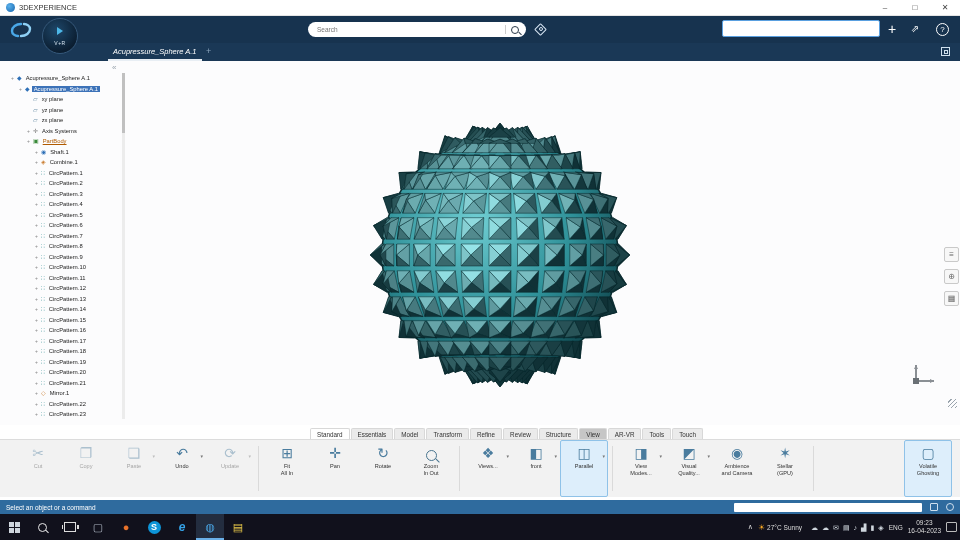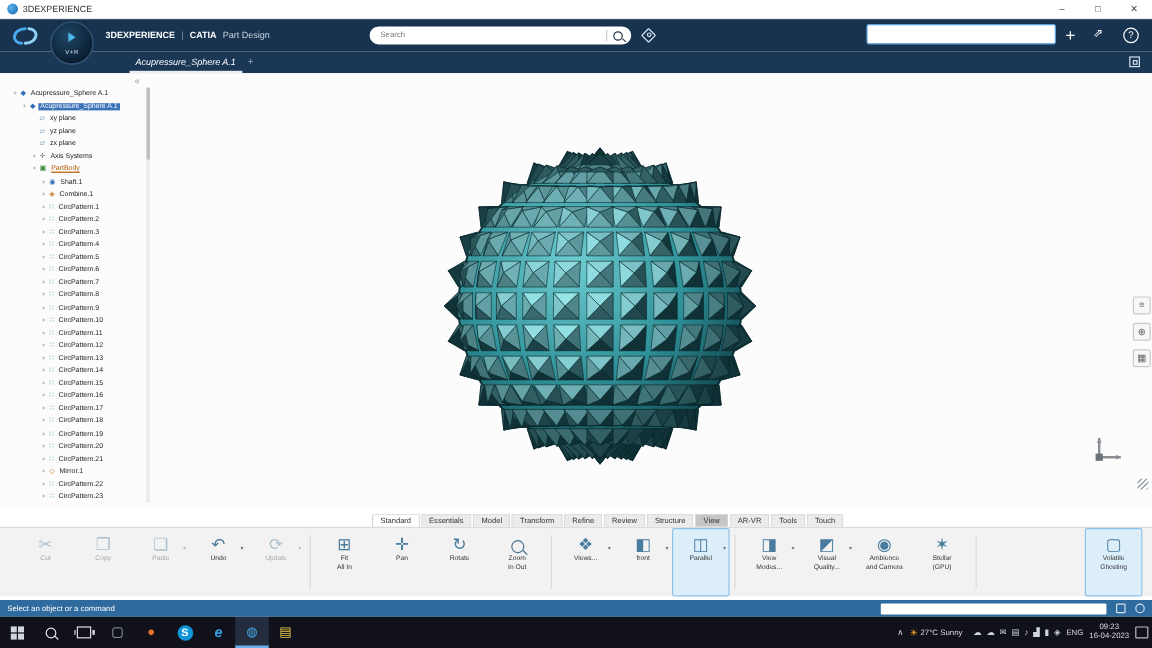--- a/index.html
+++ b/index.html
@@ -142,26 +142,20 @@
   </div>
 
   <div class="topbar">
     <svg class="dslogo" width="26" height="18" viewBox="0 0 26 18">
       <path d="M13 3c-5 0-9 3-9 7 0 3 3 5 6 5" stroke="#4aa8e8" fill="none" stroke-width="2.4" stroke-linecap="round"></path>
       <path d="M13 15c5 0 9-3 9-7 0-3-3-5-6-5" stroke="#8fd0f5" fill="none" stroke-width="2.4" stroke-linecap="round"></path>
     </svg>
     <div class="compass">
       <span class="play"></span>
       <span class="vr">V+R</span>
-    </div>
-    <div class="brand">
-      <span class="b1">3DEXPERIENCE</span>
-      <span class="bsep">|</span>
-      <span class="b2">CATIA</span>
-      <span class="b3">Part Design</span>
     </div>
     <div class="spill">
       <input placeholder="Search" style="">
       <span class="sep"></span>
       <span class="mag"></span>
     </div>
     <span class="tagbtn"></span>
     <div class="rsearch">
       <input value="" style="">
     </div>

